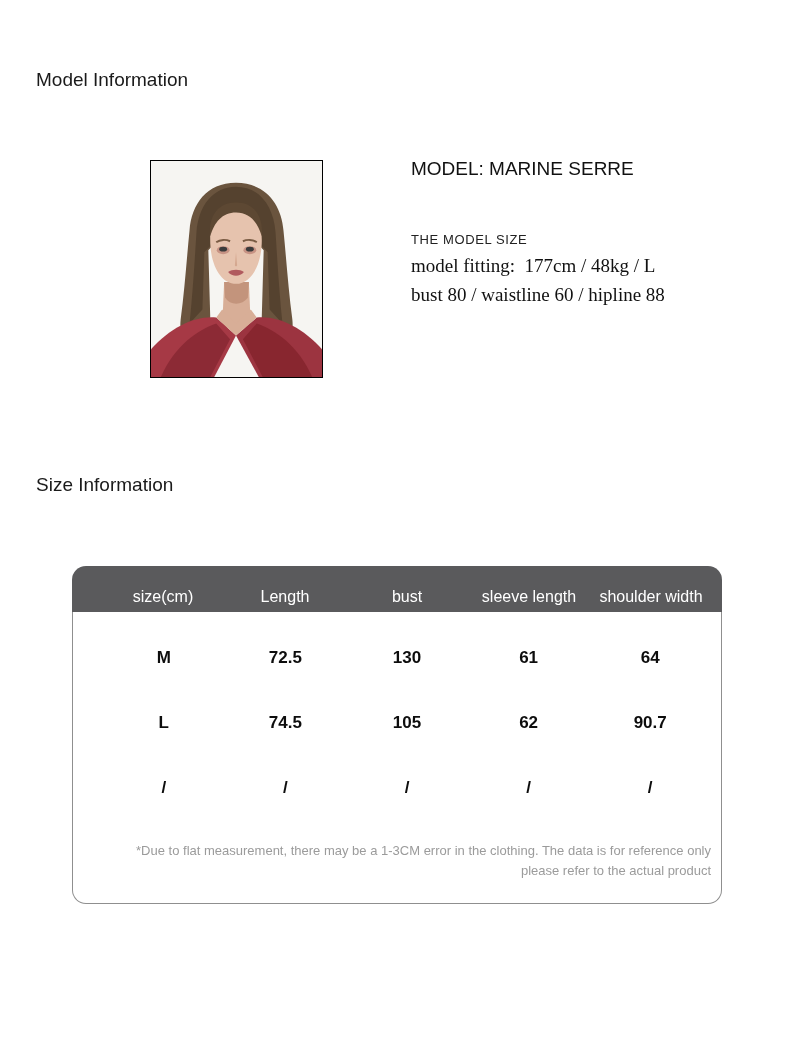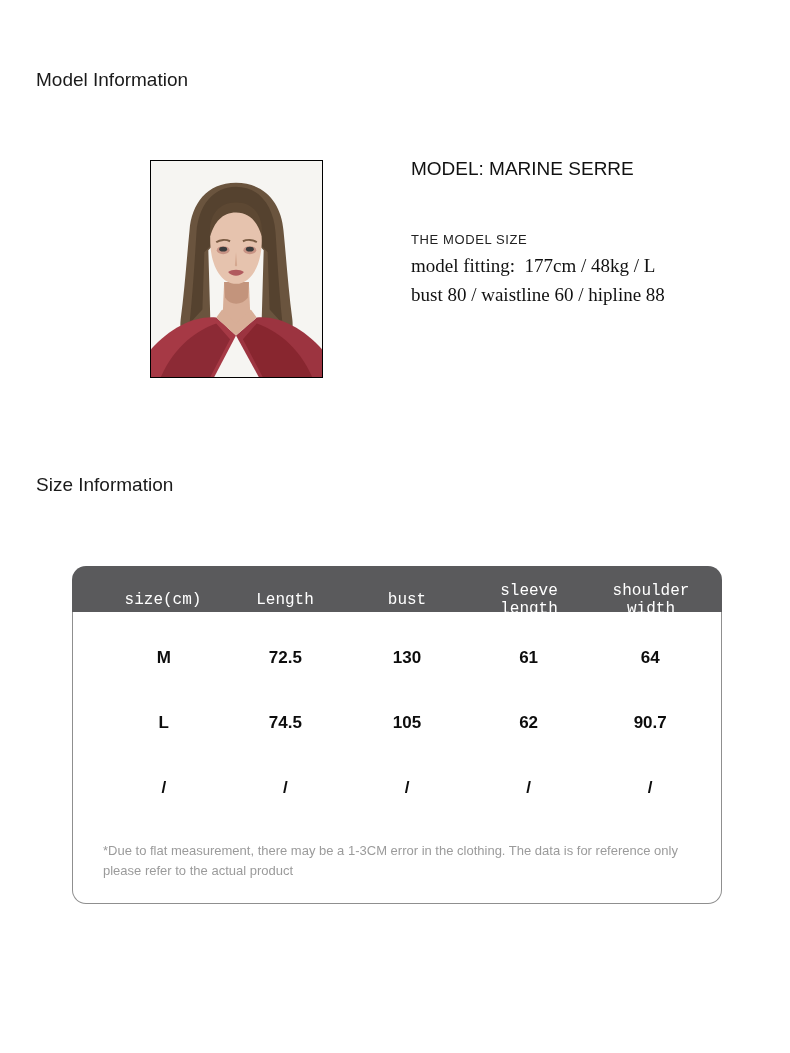--- a/index.html
+++ b/index.html
@@ -65,42 +65,41 @@
   .size-table .thead {
     height: 46px;
     border-radius: 14px 14px 0 0;
     display: grid;
     grid-template-columns: repeat(5, 1fr);
     align-items: center;
     padding: 16px 10px 0 30px;
     color: #ffffff;
     font-size: 16px;
     text-align: center;
-    font-family: Liberation Mono, monospace;
   }
   .size-table .tbody {
     border: 1px solid #8f8f8f;
     border-top: none;
     border-radius: 0 0 14px 14px;
     padding: 13px 10px 22px 30px;
     background: #ffffff;
   }
   .size-table .trow {
     display: grid;
     grid-template-columns: repeat(5, 1fr);
     height: 65px;
     align-items: center;
     text-align: center;
     font-size: 17px;
     font-weight: 700;
     color: #0d0d0d;
   }
   .size-note {
     margin-top: 21px;
-    text-align: left;
+    text-align: right;
     font-size: 13px;
     line-height: 20px;
     color: #9b9b9b;
   }
 </style>
 </head>
 <body>
 
 <div class="section-heading" id="model-heading">Model Information</div>
 

